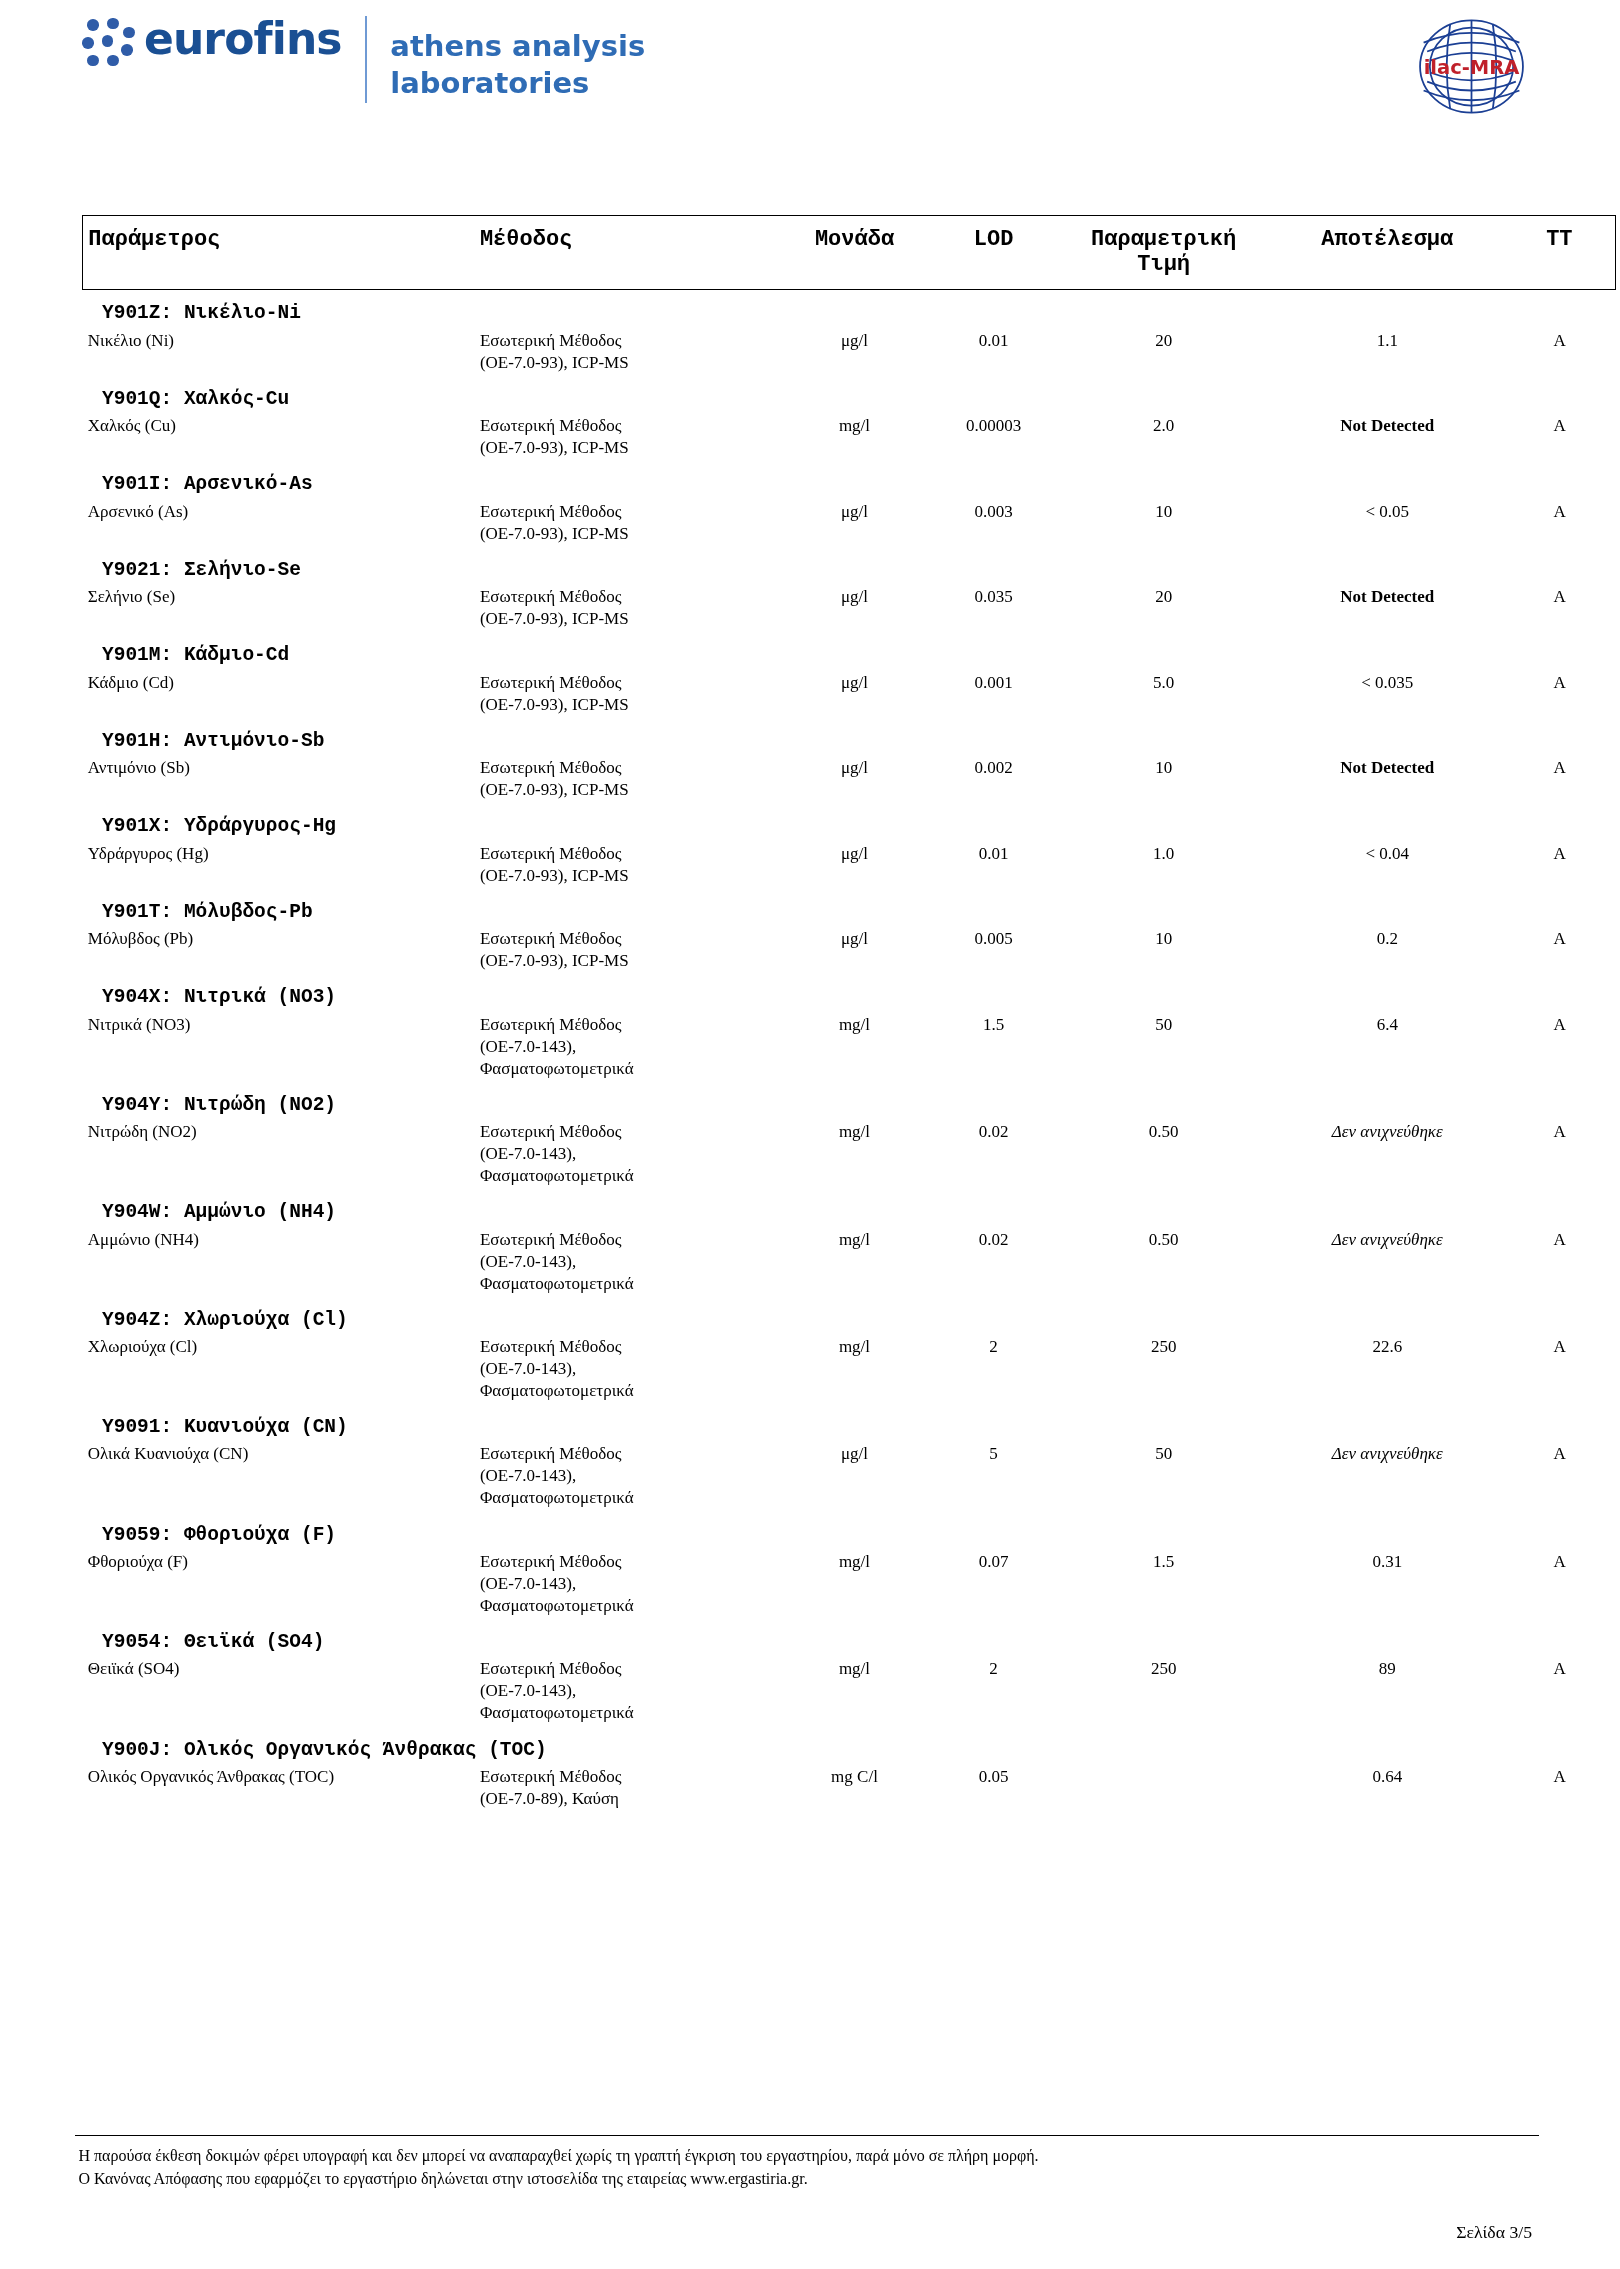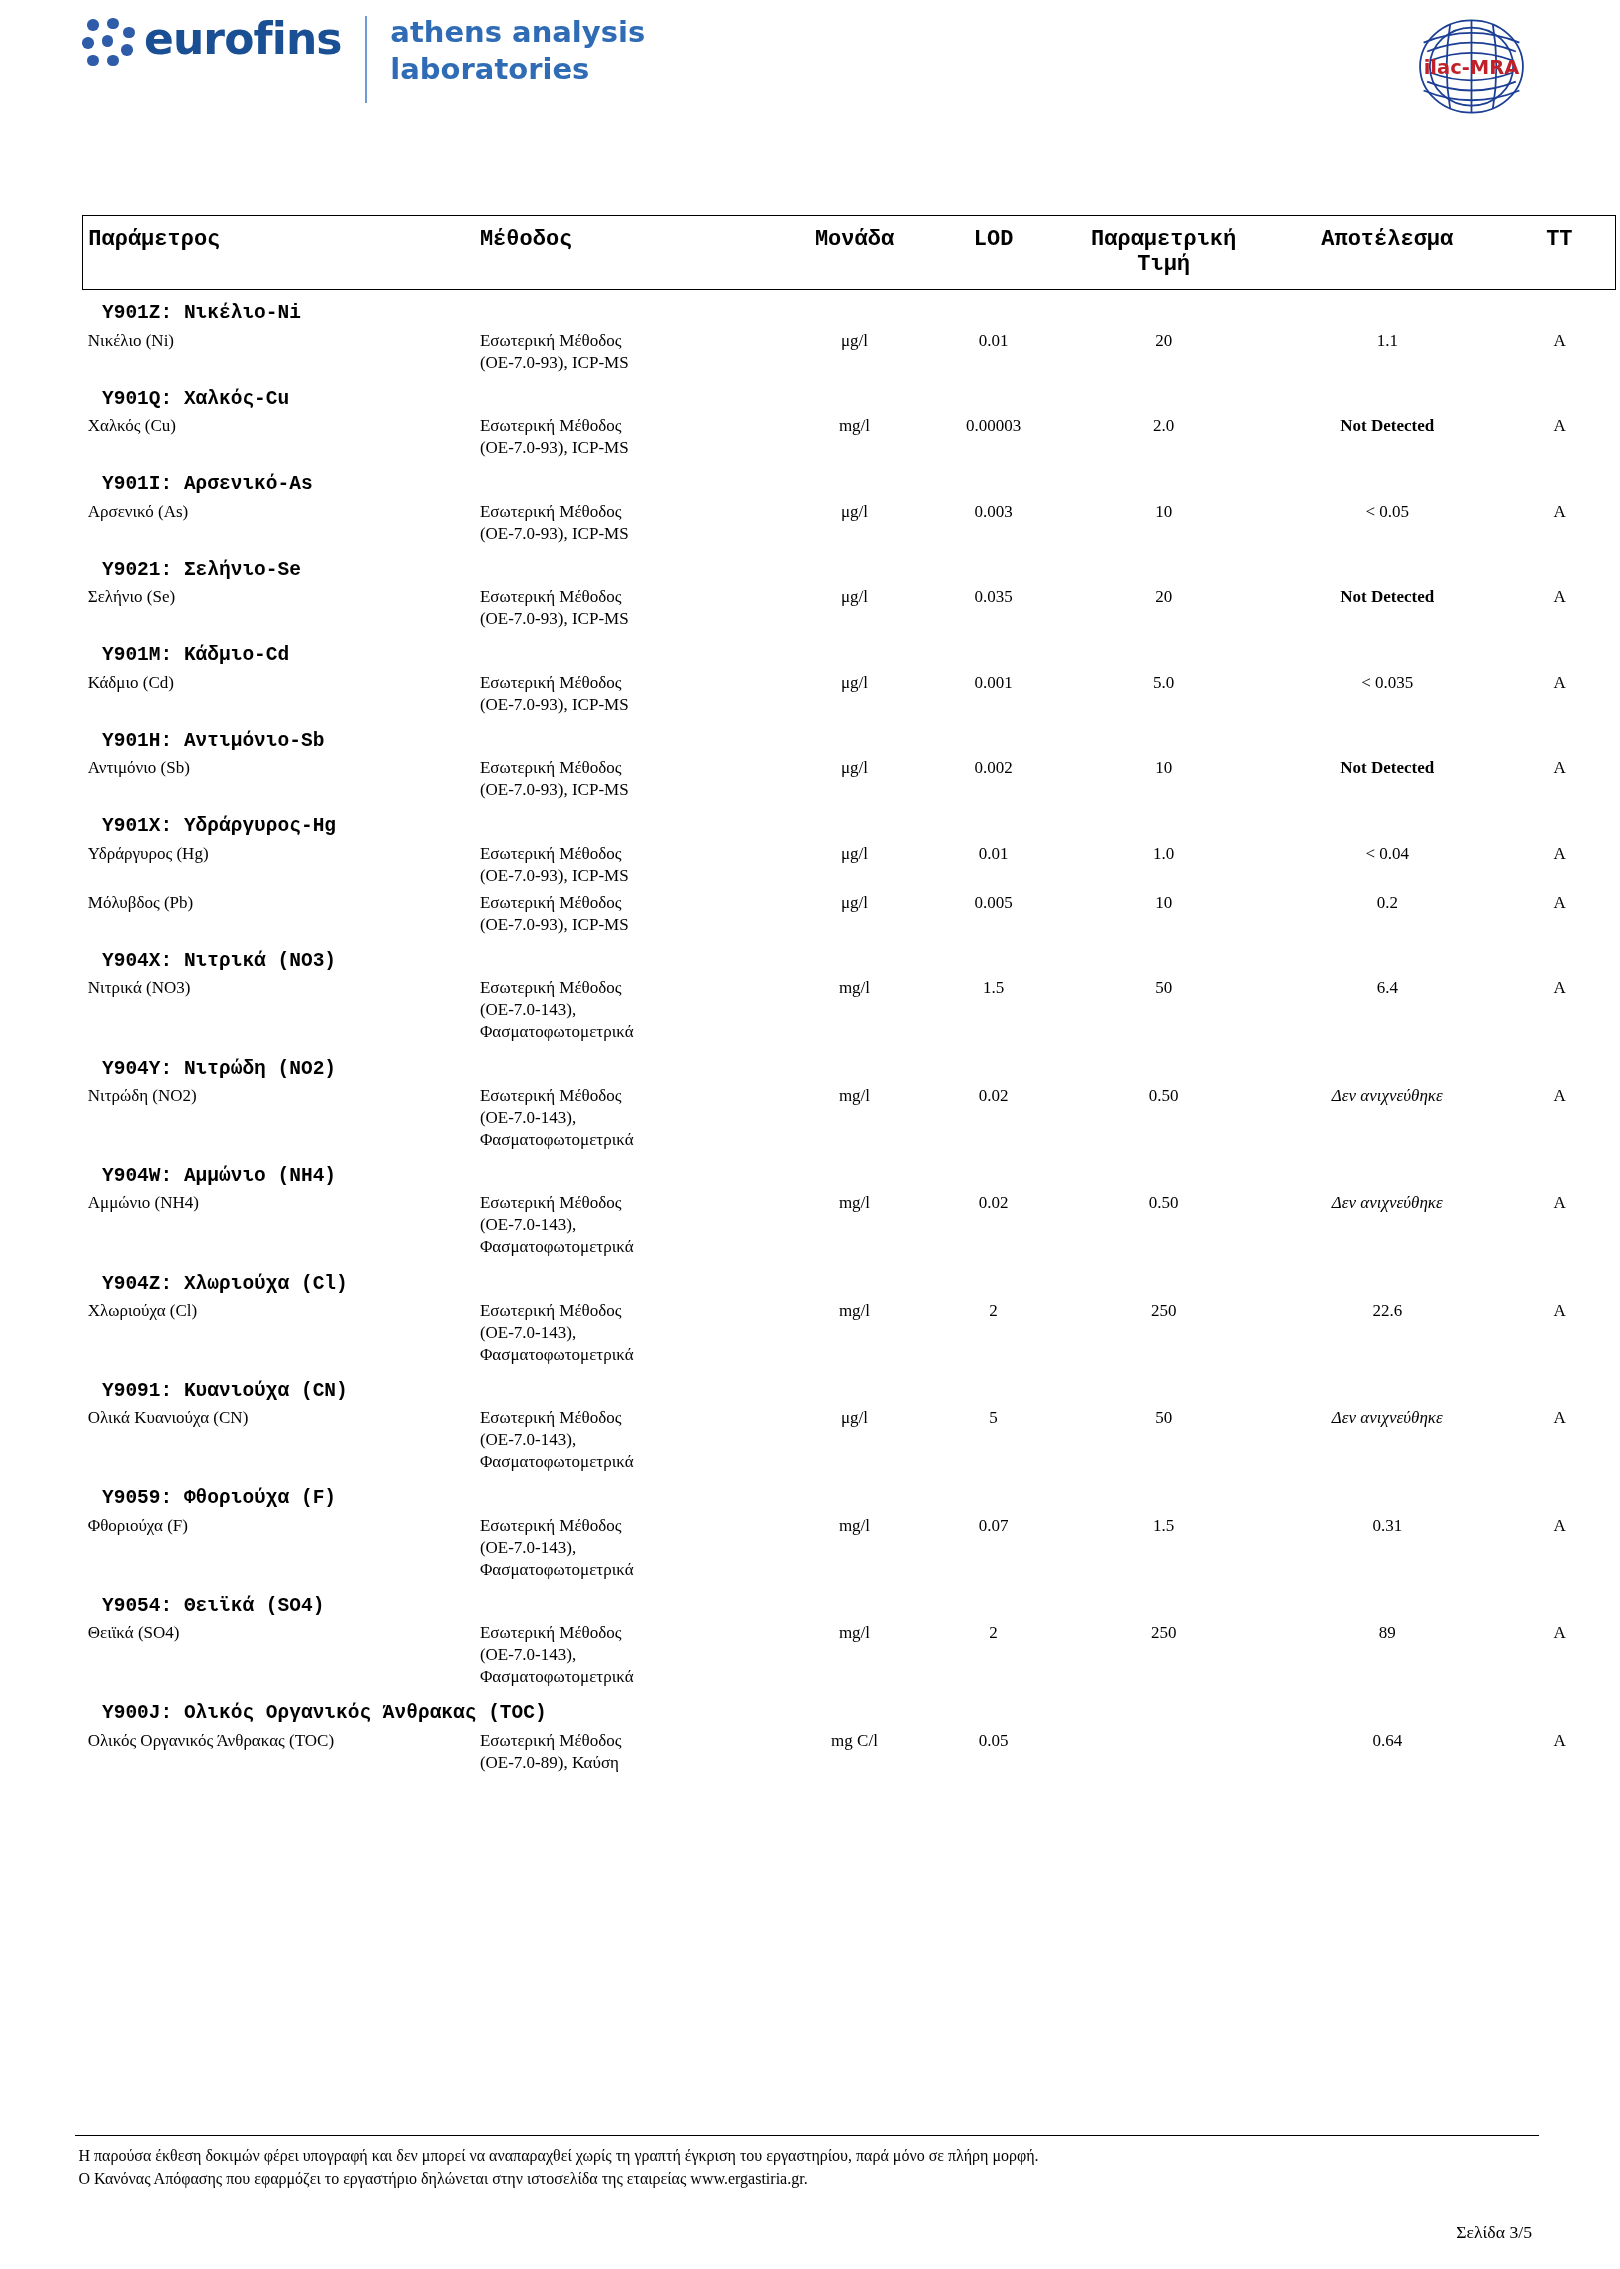--- a/index.html
+++ b/index.html
@@ -70,20 +70,21 @@
     background: #6f9ad4;
     height: 87px;
     margin: 3.5px 23px 0 23px;
   }
   .brand-sub {
     font-family: "DejaVu Sans", sans-serif;
     font-size: 29px;
     font-weight: 700;
     color: #2f6cb5;
     line-height: 40px;
+    margin-top: 14px;
   }
 
   .accred {
     display: flex;
     align-items: center;
     gap: 26px;
     padding-top: 3.5px;
   }
   .ilac {
     width: 135px;
@@ -367,20 +368,23 @@
           <td class="method">
             <div>Εσωτερική Μέθοδος</div>
             <div>(ΟΕ-7.0-93), ICP-MS</div>
           </td>
           <td class="unit">μg/l</td>
           <td class="lod">0.01</td>
           <td class="pv">1.0</td>
           <td class="result">&lt; 0.04</td>
           <td class="tt">Α</td>
         </tr>
+        <tr class="group-row">
+          <td colspan="7">Y901T: Μόλυβδος-Pb</td>
+        </tr>
         <tr class="data-row">
           <td class="param">Μόλυβδος (Pb)</td>
           <td class="method">
             <div>Εσωτερική Μέθοδος</div>
             <div>(ΟΕ-7.0-93), ICP-MS</div>
           </td>
           <td class="unit">μg/l</td>
           <td class="lod">0.005</td>
           <td class="pv">10</td>
           <td class="result">0.2</td>

